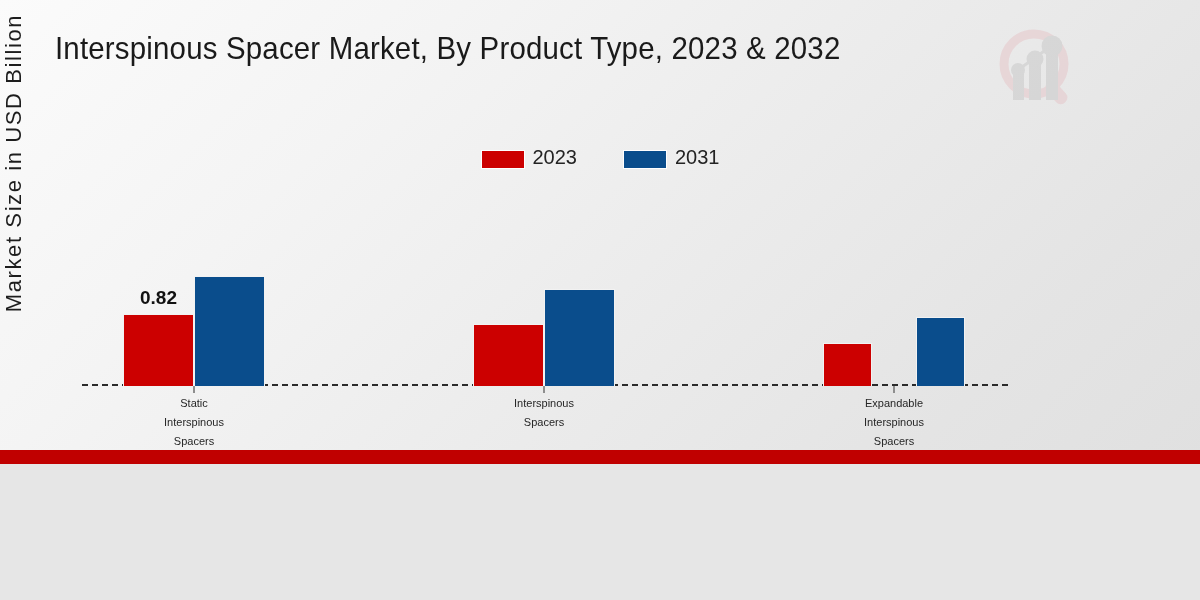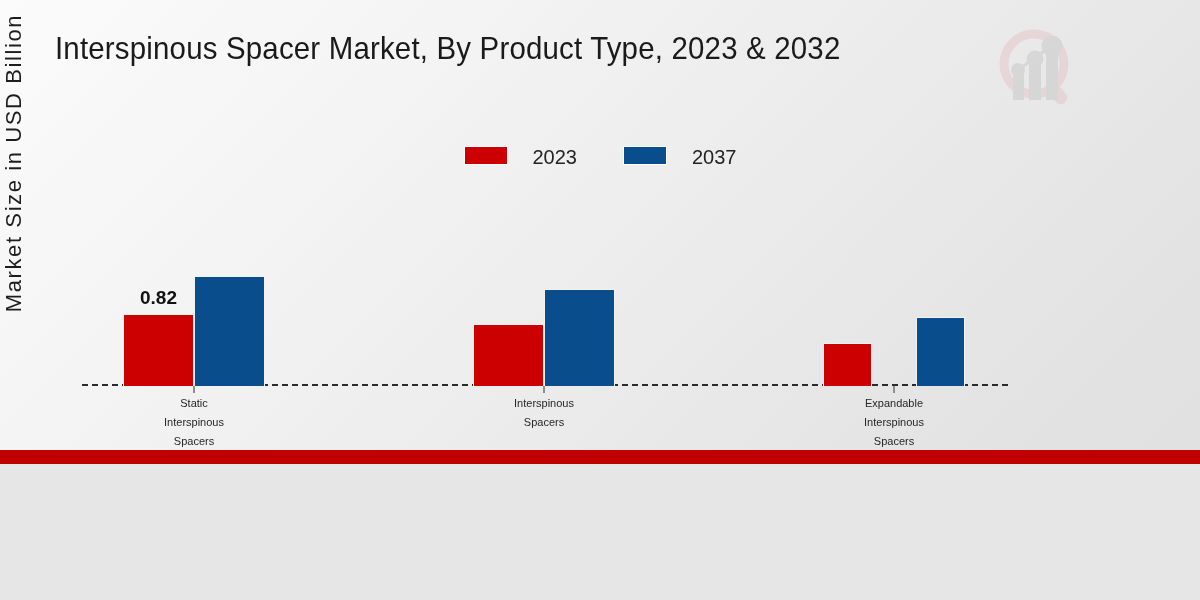--- a/index.html
+++ b/index.html
@@ -52,22 +52,22 @@
     left: 0;
     right: 0;
     top: 146px;
     display: flex;
     justify-content: center;
     align-items: center;
     gap: 46px;
   }
   .legend-item {
     display: flex;
-    align-items: flex-start;
-    gap: 25px;
+    align-items: flex-end;
+    gap: 8px;
   }
   .legend-swatch {
     width: 42px;
     height: 17px;
     border: 1px solid #ffffff;
   }
   .legend-label {
     font-size: 20px;
     color: #232323;
   }
@@ -181,21 +181,21 @@
     </svg>
   </div>
 
   <div id="legend">
     <div class="legend-item">
       <span class="legend-swatch" style="background:#cc0000"></span>
       <span class="legend-label">2023</span>
     </div>
     <div class="legend-item">
       <span class="legend-swatch" style="background:#0a4d8c"></span>
-      <span class="legend-label">2037</span>
+      <span class="legend-label">2031</span>
     </div>
   </div>
 
   <div id="y-axis-label">Market Size in USD Billion</div>
 
   <div id="plot">
 
     <div id="baseline"></div>
 
     <div class="group" style="left:41px;width:142px;">

